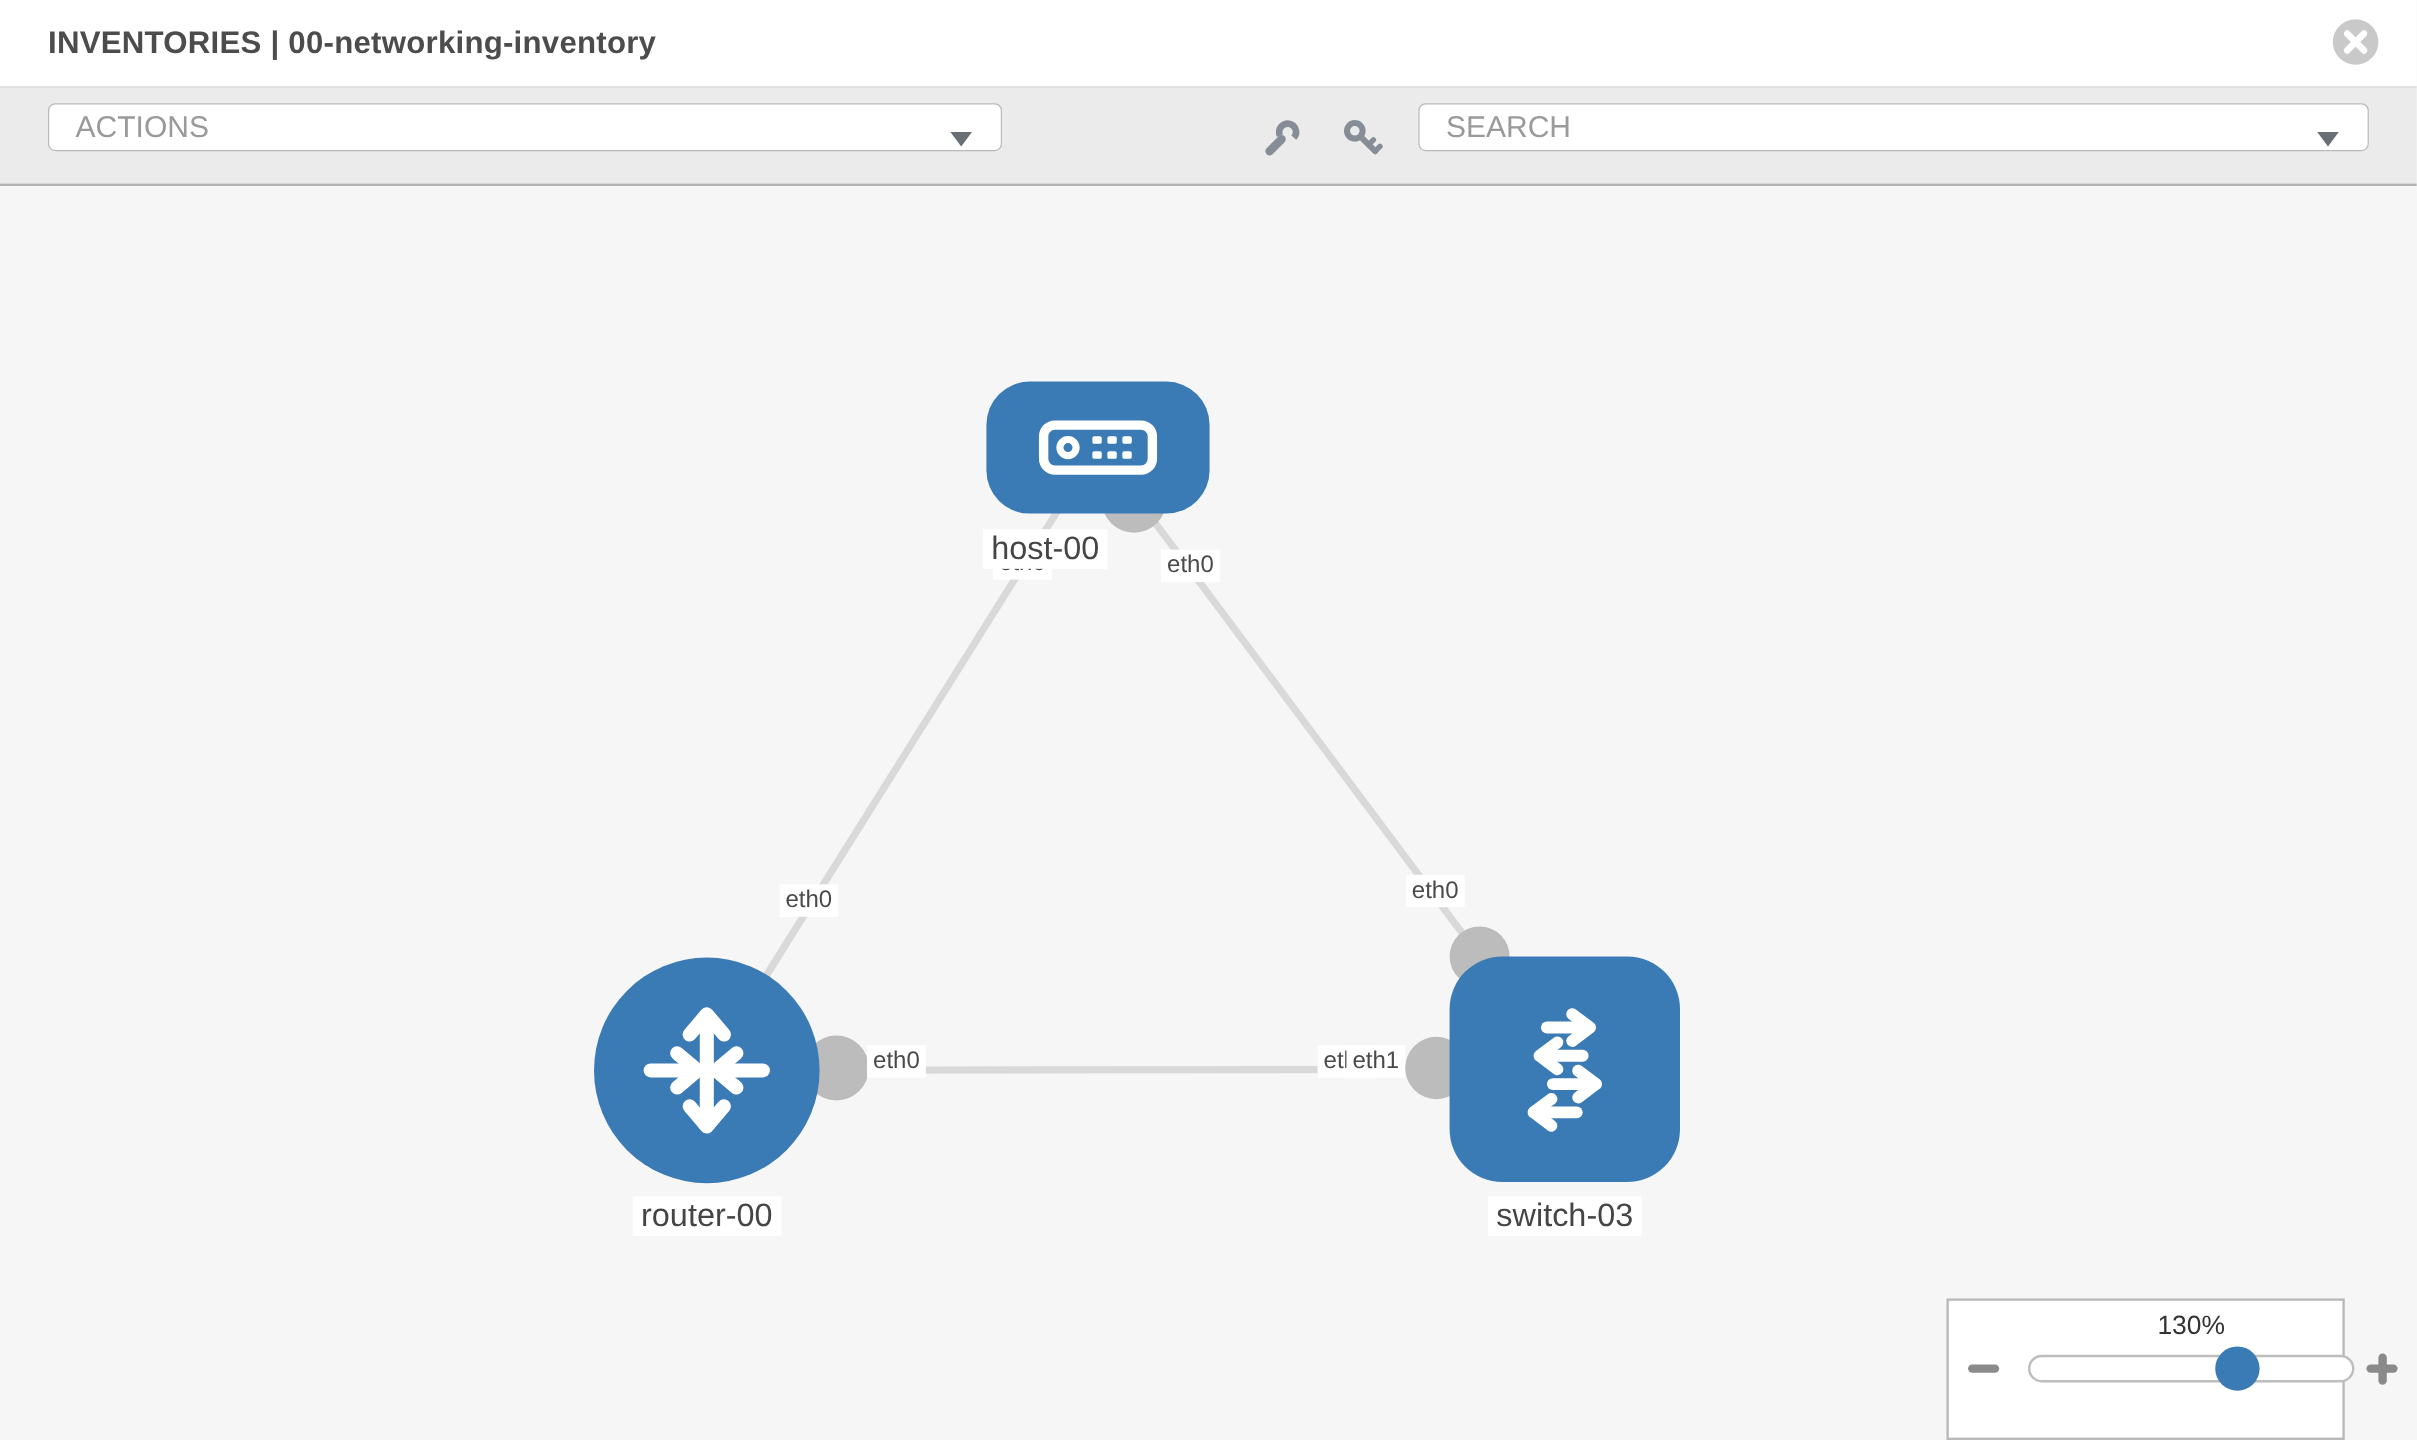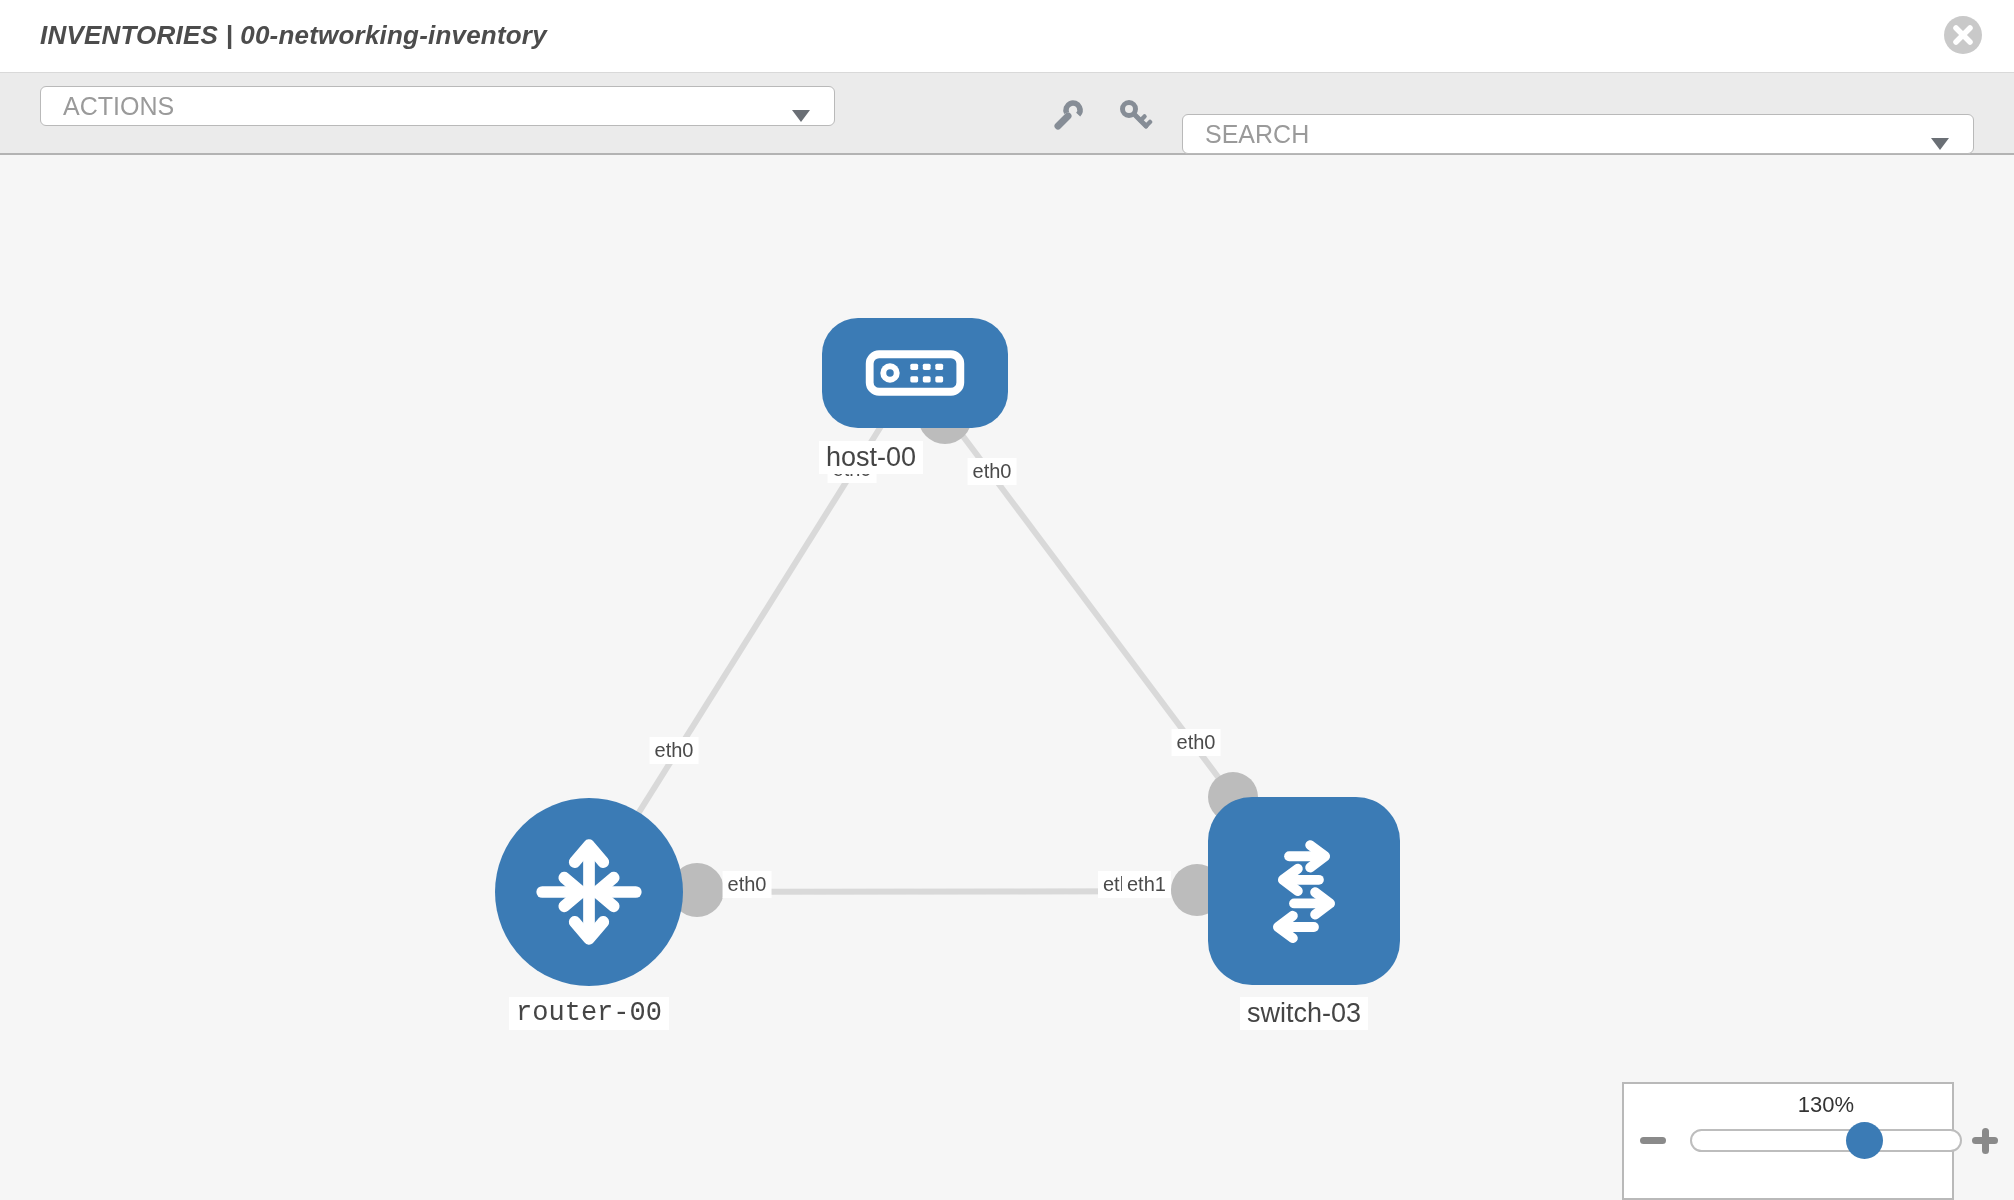--- a/index.html
+++ b/index.html
@@ -4,33 +4,33 @@
 <style>
   * { margin:0; padding:0; box-sizing:border-box; }
   html,body { width:2014px; height:1200px; overflow:hidden;
     font-family:"Liberation Sans", sans-serif; background:#f6f6f6; }
   .app { position:relative; width:2014px; height:1200px; }
 
   
   .header { position:absolute; left:0; top:0; width:2014px; height:72px;
     background:#ffffff; }
   .page-title { position:absolute; left:40px; top:20px; font-size:26px;
-    font-weight:bold; color:#4c4c4c; letter-spacing:0.2px;font-style:italic; }
+    font-weight:bold; color:#4c4c4c; letter-spacing:0.2px; }
   .close-btn { position:absolute; left:1944px; top:16px; width:38px; height:38px;
     border-radius:50%; background:#c9c9c9; cursor:pointer; }
   .close-btn svg { position:absolute; left:9px; top:9px; }
 
   
   .toolbar { position:absolute; left:0; top:72px; width:2014px; height:83px;
     background:#ebebeb; border-top:1px solid #d9d9d9; border-bottom:2px solid #b3b3b3; }
   .select-box { position:absolute; top:13px; height:40px; background:#ffffff;
     border:1.5px solid #b9b9b9; border-radius:6px; display:flex; align-items:center;
     cursor:pointer; }
   .select-box.actions { left:40px;  width:795px; }
-  .select-box.search  { left:1182px; width:792px;margin-top:28px; }
+  .select-box.search  { left:1182px; width:792px; }
   .select-label { margin-left:22px; font-size:25px; color:#9a9a9a; }
   .select-caret { position:absolute; right:24px; top:23px; width:0; height:0;
     border-left:9px solid transparent; border-right:9px solid transparent;
     border-top:12px solid #6a6f75; }
   .tool-icon { position:absolute; top:25px; width:36px; height:36px; cursor:pointer; }
   .tool-icon.wrench { left:1050px; }
   .tool-icon.key    { left:1117px; }
 
   
   .canvas { position:absolute; left:0; top:155px; width:2014px; height:1045px;
@@ -44,21 +44,21 @@
   .node.switch { left:1208px; top:642px; width:192px; height:188px; border-radius:44px; }
 
   .iface-chip { position:absolute; background:#ffffff; color:#4a4a4a;
     font-size:20px; line-height:27px; padding:0 5px; white-space:nowrap; }
   .name-chip { position:absolute; background:#ffffff; color:#454545;
     font-size:27px; line-height:33px; padding:0 7px; white-space:nowrap; }
   .centered { transform:translateX(-50%); }
 
   
   .chip-host-name   { left:871px;  top:286px; }
-  .chip-router-name { left:589px;  top:842px;font-family:Liberation Mono, monospace; }
+  .chip-router-name { left:589px;  top:842px; }
   .chip-switch-name { left:1304px; top:842px; }
   .chip-eth-host-l  { left:852px;  top:301px; }
   .chip-eth-host-r  { left:992px;  top:303px; }
   .chip-eth-router-top { left:674px;  top:582px; }
   .chip-eth-switch-top { left:1196px; top:574px; }
   .chip-eth-mid-l   { left:747px;  top:716px; }
   .chip-eth-mid-r-back  { left:1098px; top:716px; transform:none; }
   .chip-eth-mid-r-front { left:1122px; top:716px; transform:none; }
 
   

